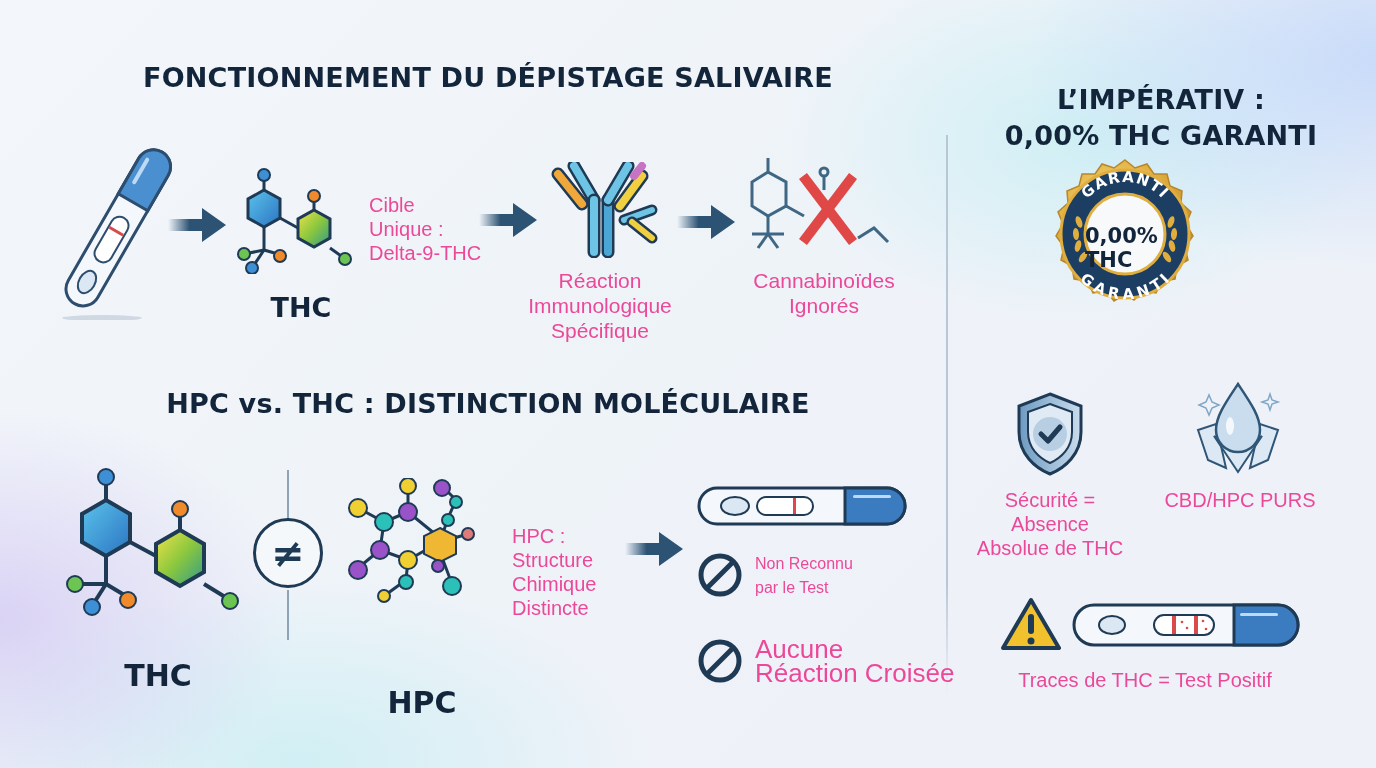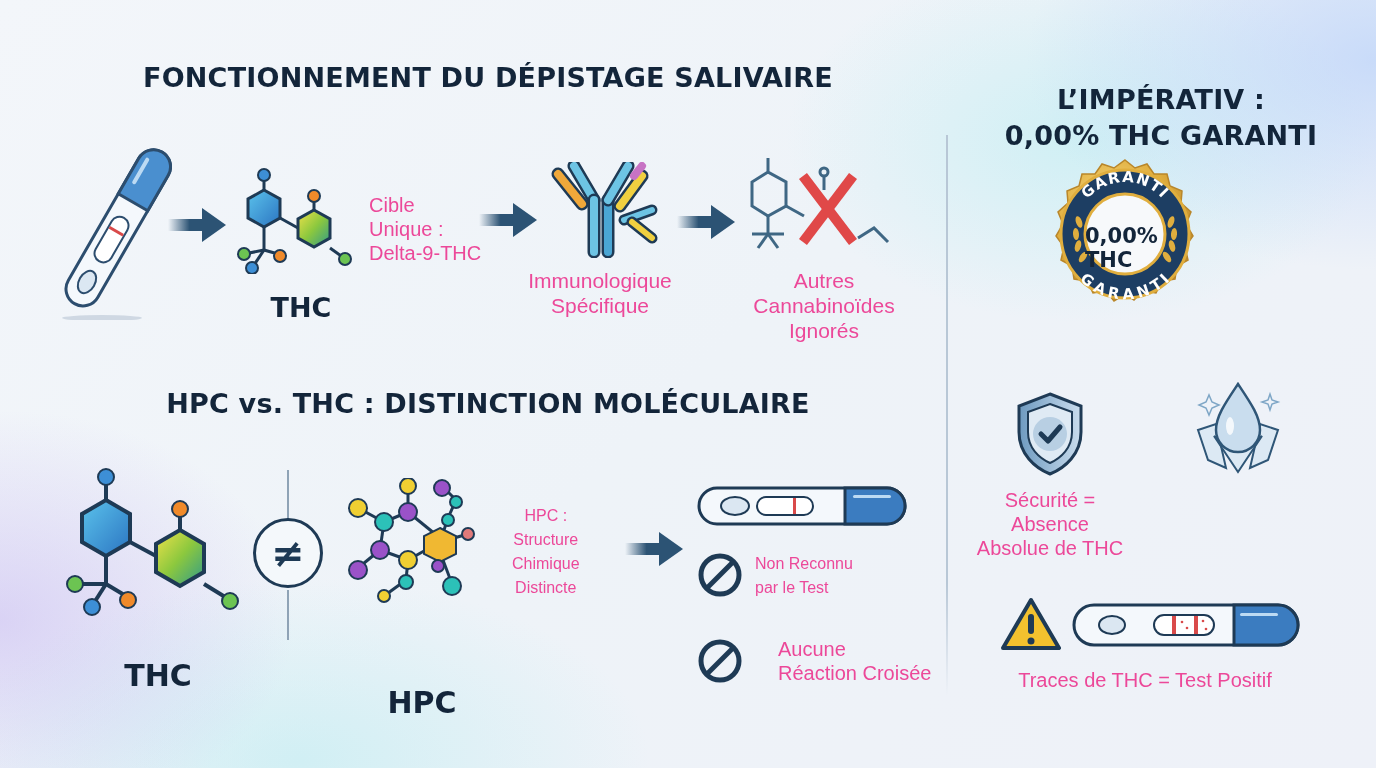--- a/index.html
+++ b/index.html
@@ -139,20 +139,21 @@
       <line x1="72" y1="44" x2="94" y2="14" stroke="#f0d040" stroke-width="8"></line>
       <line x1="86" y1="14" x2="94" y2="4" stroke="#c773c4" stroke-width="8"></line>
       <line x1="76" y1="58" x2="104" y2="48" stroke="#1e3a55" stroke-width="11"></line>
       <line x1="76" y1="58" x2="104" y2="48" stroke="#6dc4e4" stroke-width="6"></line>
       <line x1="84" y1="60" x2="104" y2="76" stroke="#1e3a55" stroke-width="11"></line>
       <line x1="84" y1="60" x2="104" y2="76" stroke="#f0d040" stroke-width="6"></line>
     </g>
   </svg>
 </div>
 <div class="abs lbl lbl-c" style="left:480px;top:268px;width:240px;">
+  <div>Réaction</div>
   <div>Immunologique</div>
   <div>Spécifique</div>
 </div>
 
 <div class="abs" style="left:676px;top:205px;">
   <svg width="62" height="34" viewBox="0 0 60 34">
     <defs>
         <linearGradient id="ag3" x1="0" x2="1">
           <stop offset="0" stop-color="#2c5374" stop-opacity="0"></stop>
           <stop offset="0.6" stop-color="#2c5374"></stop>
@@ -180,21 +181,20 @@
       <line x1="56" y1="28" x2="104" y2="90"></line>
       <line x1="104" y1="28" x2="56" y2="90"></line>
     </g>
     <g stroke="#e04848" stroke-width="10" stroke-linecap="square">
       <line x1="58" y1="30" x2="102" y2="88"></line>
       <line x1="102" y1="30" x2="58" y2="88"></line>
     </g>
   </svg>
 </div>
 <div class="abs lbl lbl-c" style="left:704px;top:268px;width:240px;">
-  <div>Autres</div>
   <div>Cannabinoïdes</div>
   <div>Ignorés</div>
 </div>
 
 <div class="abs" style="left:62px;top:466px;">
   <svg width="180" height="150" viewBox="0 0 180 150">
     <defs>
       <linearGradient id="hexA2" x1="0" y1="0" x2="1" y2="1">
           <stop offset="0" stop-color="#5bc3ec"></stop>
           <stop offset="1" stop-color="#2b74c1"></stop>
@@ -264,21 +264,21 @@
     <circle cx="64" cy="82" r="9" fill="#f0cf32" stroke="#1e3a55" stroke-width="2"></circle>
     <circle cx="94" cy="88" r="6" fill="#9a52c8" stroke="#1e3a55" stroke-width="2"></circle>
     <circle cx="14" cy="92" r="9" fill="#9a52c8" stroke="#1e3a55" stroke-width="2"></circle>
     <circle cx="62" cy="104" r="7" fill="#2cc1b8" stroke="#1e3a55" stroke-width="2"></circle>
     <circle cx="108" cy="108" r="9" fill="#2cc1b8" stroke="#1e3a55" stroke-width="2"></circle>
     <circle cx="40" cy="118" r="6" fill="#f0cf32" stroke="#1e3a55" stroke-width="2"></circle>
   </svg>
 </div>
 <div class="abs mol-label" style="left:372px;top:685px;width:100px;">HPC</div>
 
-<div class="abs lbl" style="left:512px;top:504px;font-size:16px;line-height:24px;text-align:center;">
+<div class="abs lbl" style="left:512px;top:524px;font-size:20px;line-height:24px;">
   <div>HPC :</div>
   <div>Structure</div>
   <div>Chimique</div>
   <div>Distincte</div>
 </div>
 
 <div class="abs" style="left:624px;top:532px;">
   <svg width="62" height="34" viewBox="0 0 60 34">
     <defs>
         <linearGradient id="ag4" x1="0" x2="1">
@@ -311,21 +311,21 @@
 <div class="abs lbl" style="left:755px;top:552px;font-size:16px;line-height:24px;">
   <div>Non Reconnu</div>
   <div>par le Test</div>
 </div>
 <div class="abs" style="left:697px;top:638px;">
   <svg width="46" height="46" viewBox="0 0 46 46">
       <circle cx="23" cy="23" r="19" fill="none" stroke="#1e3a55" stroke-width="5"></circle>
       <line x1="10" y1="36" x2="36" y2="10" stroke="#1e3a55" stroke-width="5"></line>
     </svg>
 </div>
-<div class="abs lbl" style="left:755px;top:637px;font-size:20px;line-height:24px;margin-left:23px;">
+<div class="abs lbl" style="left:755px;top:637px;font-size:26px;line-height:24px;">
   <div>Aucune</div>
   <div>Réaction Croisée</div>
 </div>
 
 <div class="abs" style="left:1043px;top:150px;width:164px;height:164px;">
   <svg width="164" height="164" viewBox="0 0 164 164">
     <defs>
       <radialGradient id="gold" cx="0.4" cy="0.35" r="0.7">
           <stop offset="0" stop-color="#fbe08a"></stop>
           <stop offset="0.6" stop-color="#e0ae3e"></stop>
@@ -383,20 +383,21 @@
       <polygon points="86,50 68,44 58,88 76,80"></polygon>
       <polygon points="22,56 46,92 70,56 46,70"></polygon>
     </g>
     <path d="M46,4 C58,22 68,36 68,50 A22,22 0 0 1 24,50 C24,36 34,22 46,4 Z" fill="#c9ddee" stroke="#2f5677" stroke-width="2.5"></path>
     <ellipse cx="38" cy="46" rx="4" ry="9" fill="#ffffff" opacity="0.8"></ellipse>
     <path d="M14,22 l3,-7 l3,7 l7,3 l-7,3 l-3,7 l-3,-7 l-7,-3 Z" fill="none" stroke="#7ea6c6" stroke-width="1.5"></path>
     <path d="M76,20 l2,-6 l2,6 l6,2 l-6,2 l-2,6 l-2,-6 l-6,-2 Z" fill="none" stroke="#7ea6c6" stroke-width="1.5"></path>
   </svg>
 </div>
 <div class="abs lbl lbl-c" style="left:1150px;top:488px;width:180px;font-size:20px;line-height:24px;">
+  <div>CBD/HPC PURS</div>
 </div>
 
 <div class="abs" style="left:999px;top:596px;">
   <svg width="64" height="56" viewBox="0 0 64 56">
     <path d="M32,4 L60,52 H4 Z" fill="#f2c12e" stroke="#1e3a55" stroke-width="4" stroke-linejoin="round"></path>
     <rect x="29" y="18" width="6" height="20" rx="3" fill="#1e3a55"></rect>
     <circle cx="32" cy="45" r="3.5" fill="#1e3a55"></circle>
   </svg>
 </div>
 <div class="abs" style="left:1072px;top:603px;">

